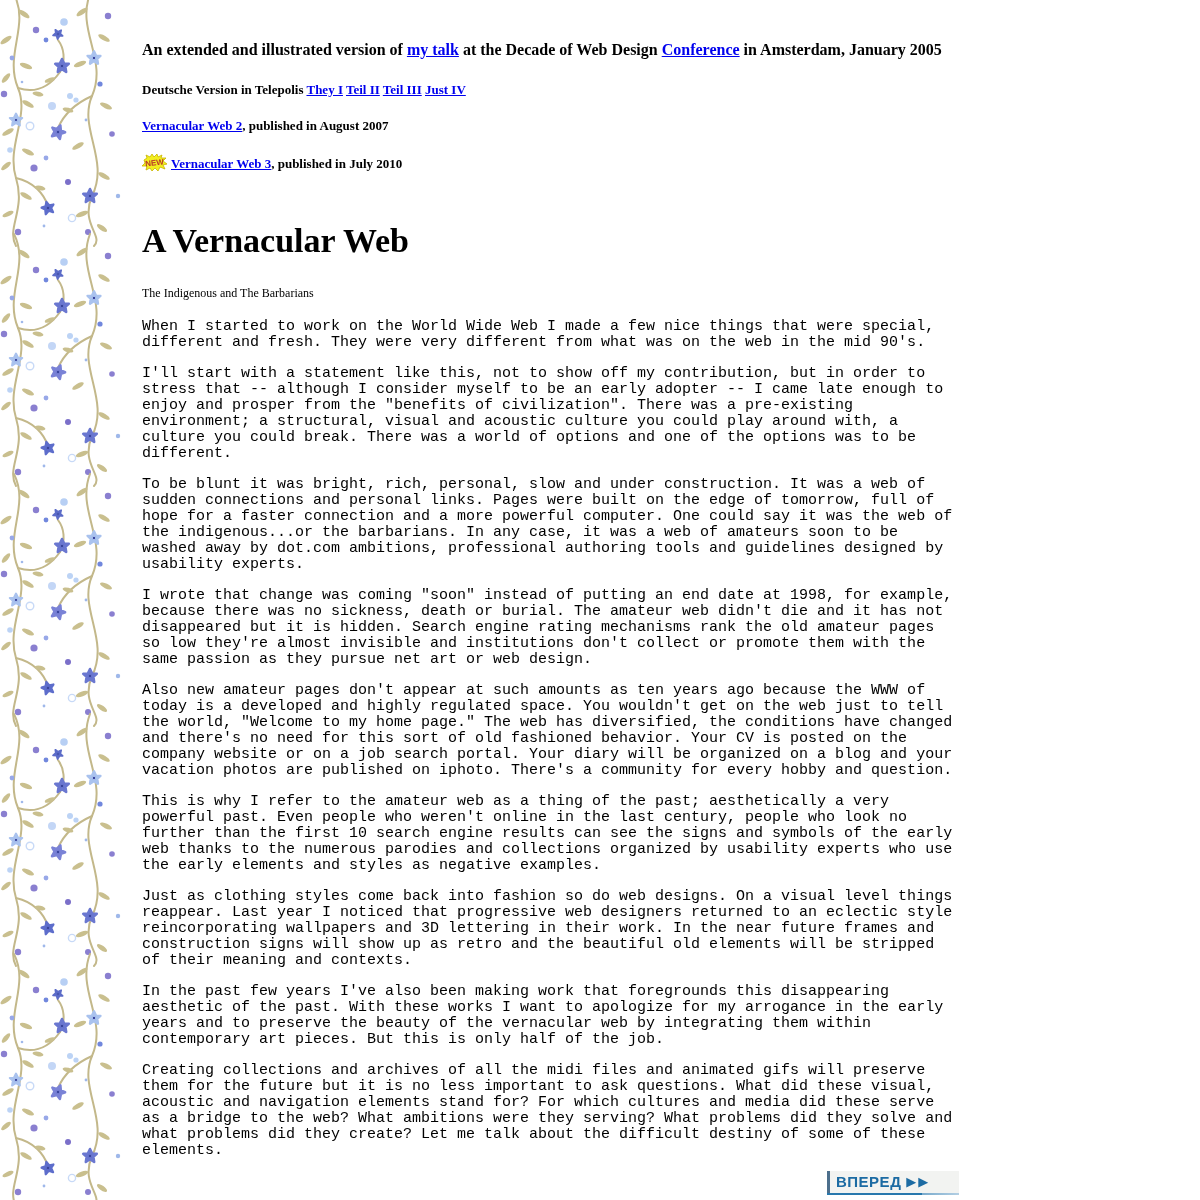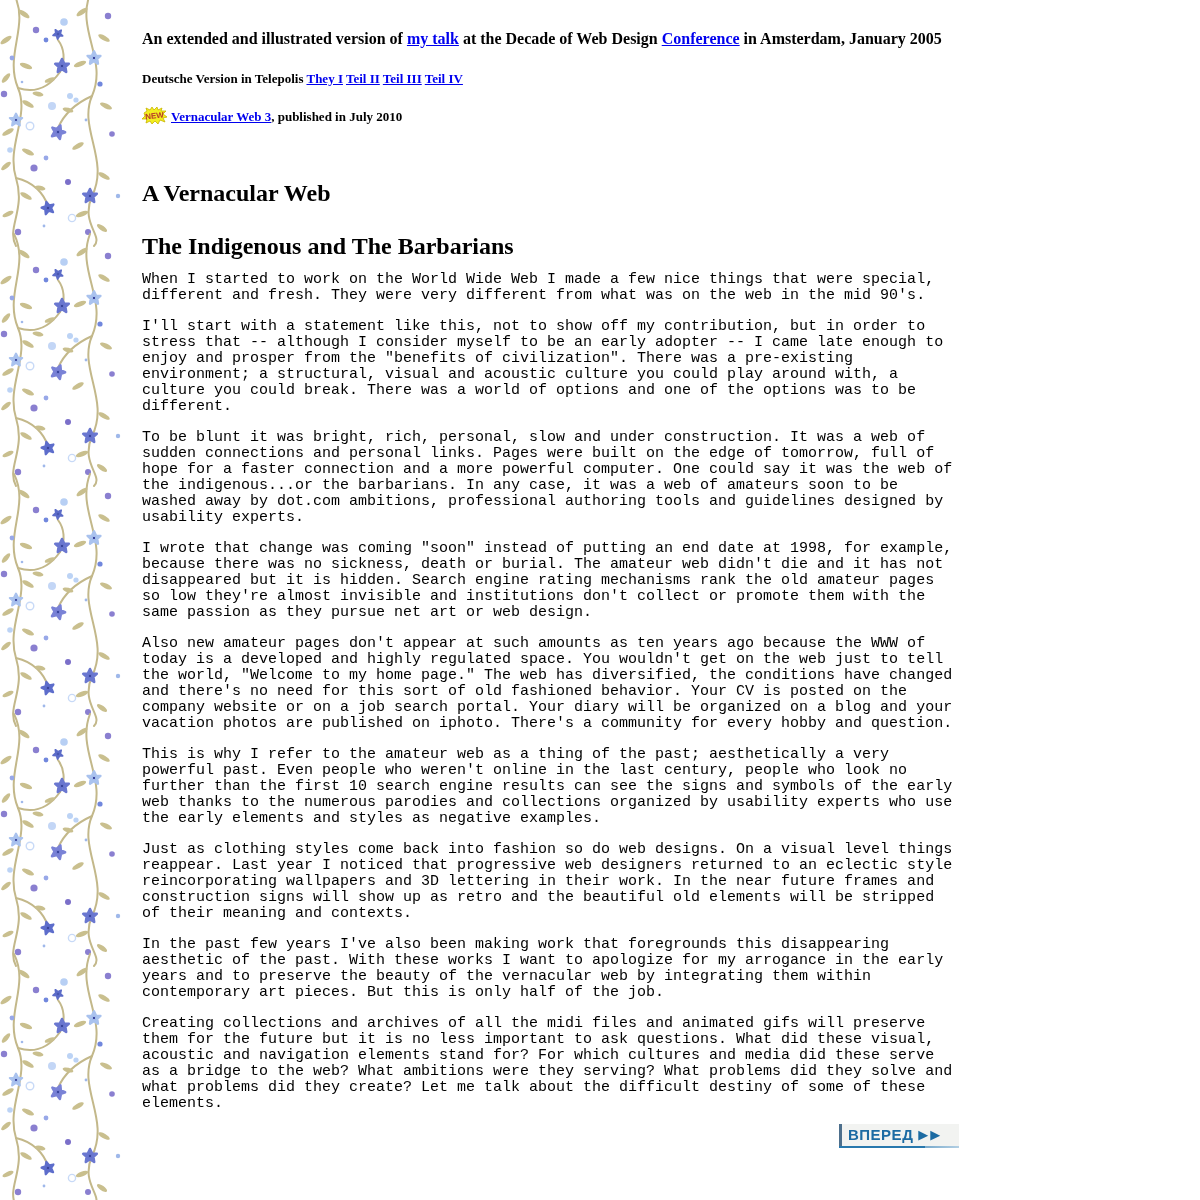--- a/index.html
+++ b/index.html
@@ -2,39 +2,39 @@
 <html><head>
 <meta charset="utf-8">
 <style>
   html, body { margin:0; padding:0; }
   body {
     width:1200px; height:1200px; position:relative; overflow:hidden;
     background:#ffffff; color:#000000;
     font-family:"Liberation Serif", "DejaVu Serif", serif;
   }
   .wallpaper { position:absolute; left:0; top:0; width:122px; height:1200px; display:block; }
-  .content { position:absolute; left:142px; top:0; width:817px; }
+  .content { position:absolute; left:142px; top:11px; width:817px; }
 
   p, h1, h2 { margin:0; padding:0; }
 
   a { color:#0000ee; text-decoration:underline; cursor:pointer; }
 
   .intro { margin-top:28px; font-weight:bold; font-size:16px; line-height:21px; }
   .vline { margin-top:20px; font-weight:bold; font-size:13px; line-height:16px; }
   .vline.first { margin-top:22px; }
   .new-badge { display:inline-block; vertical-align:-3px; margin-right:4px; }
 
-  h1.title { margin-top:50px; font-size:24px; line-height:37px; font-weight:bold; }
-  h2.subtitle { margin-top:23px; font-size:24px; line-height:22px; font-weight:bold; }
+  h1.title { margin-top:50px; font-size:34px; line-height:37px; font-weight:bold; }
+  h2.subtitle { margin-top:23px; font-size:12px; line-height:22px; font-weight:normal; }
 
   p.body { margin-top:15px; font-size:15px; line-height:16px;font-family:Liberation Mono, monospace; }
   p.body.first { margin-top:15px; }
 
   .forward-wrap { margin-top:12px; text-align:right; }
-  .forward { display:inline-block; width:120px; cursor:pointer; }
+  .forward { display:inline-block; width:132px; cursor:pointer; }
   .fw-inner {
     background:#f2f3f1;
     border-left:3px solid #4d6f8c;
     padding:2px 4px 2px 6px;
     color:#1c6ba3;
     font-family:"Liberation Sans", "DejaVu Sans", sans-serif;
     font-weight:bold; font-size:15px; line-height:18px;
     letter-spacing:0.5px; white-space:nowrap; text-align:left;
     box-sizing:border-box;
   }
@@ -126,23 +126,24 @@
   <use href="#tile" y="240"></use>
   <use href="#tile" y="480"></use>
   <use href="#tile" y="720"></use>
   <use href="#tile" y="960"></use>
 </svg>
 
 <div class="content">
 
   <p class="intro"><span>An extended and illustrated version of </span><a href="#">my talk</a><span> at the Decade of Web Design </span><a href="#">Conference</a><span> in Amsterdam, January 2005</span></p>
 
-  <p class="vline first"><span>Deutsche Version in Telepolis </span><a href="#">They I</a> <a href="#">Teil II</a> <a href="#">Teil III</a> <a href="#">Teil IV</a></p>
+  <p class="vline first"><span>Deutsche Version in Telepolis </span><a href="#">They I</a> <a href="#">Teil II</a> <a href="#">Teil III</a> <a href="#">Just IV</a></p>
 
 
+  <p class="vline"><a href="#">Vernacular Web 2</a><span>, published in August 2007</span></p>
 
   <p class="vline"><svg class="new-badge" width="25" height="17" viewBox="0 0 25 17" xmlns="http://www.w3.org/2000/svg">
         <polygon points="2,6 5,4 4,1 8,3 10,0 12,3 15,0 16,3 20,1 19,4 24,4 21,7 25,10 21,11 23,15 18,13 16,17 13,14 10,17 8,14 4,16 5,12 0,12 3,9" fill="#f2ee1f" stroke="#c8b400" stroke-width="0.8"></polygon>
         <text x="12.5" y="11.5" text-anchor="middle" font-family="Liberation Sans, DejaVu Sans, sans-serif" font-size="8" font-weight="bold" fill="#b93a2a" transform="rotate(-6 12.5 8.5)">NEW</text>
       </svg><a href="#">Vernacular Web 3</a><span>, published in July 2010</span></p>
 
   <h1 class="title">A Vernacular Web</h1>
 
   <h2 class="subtitle">The Indigenous and The Barbarians</h2>
 

